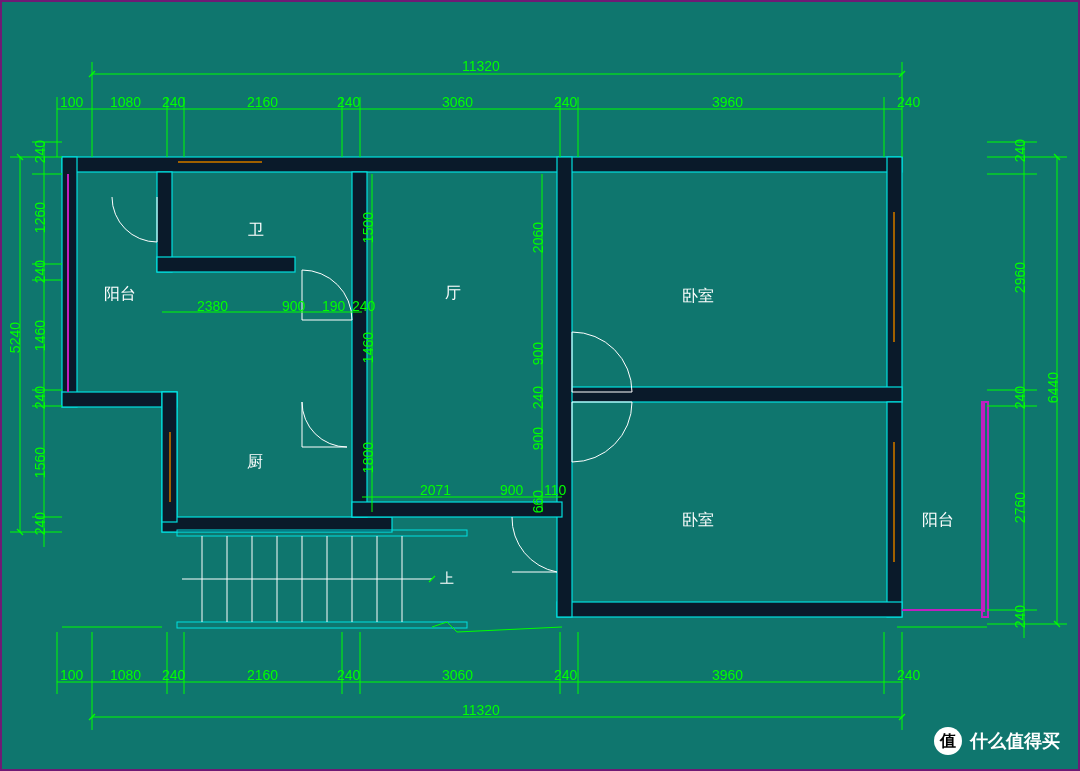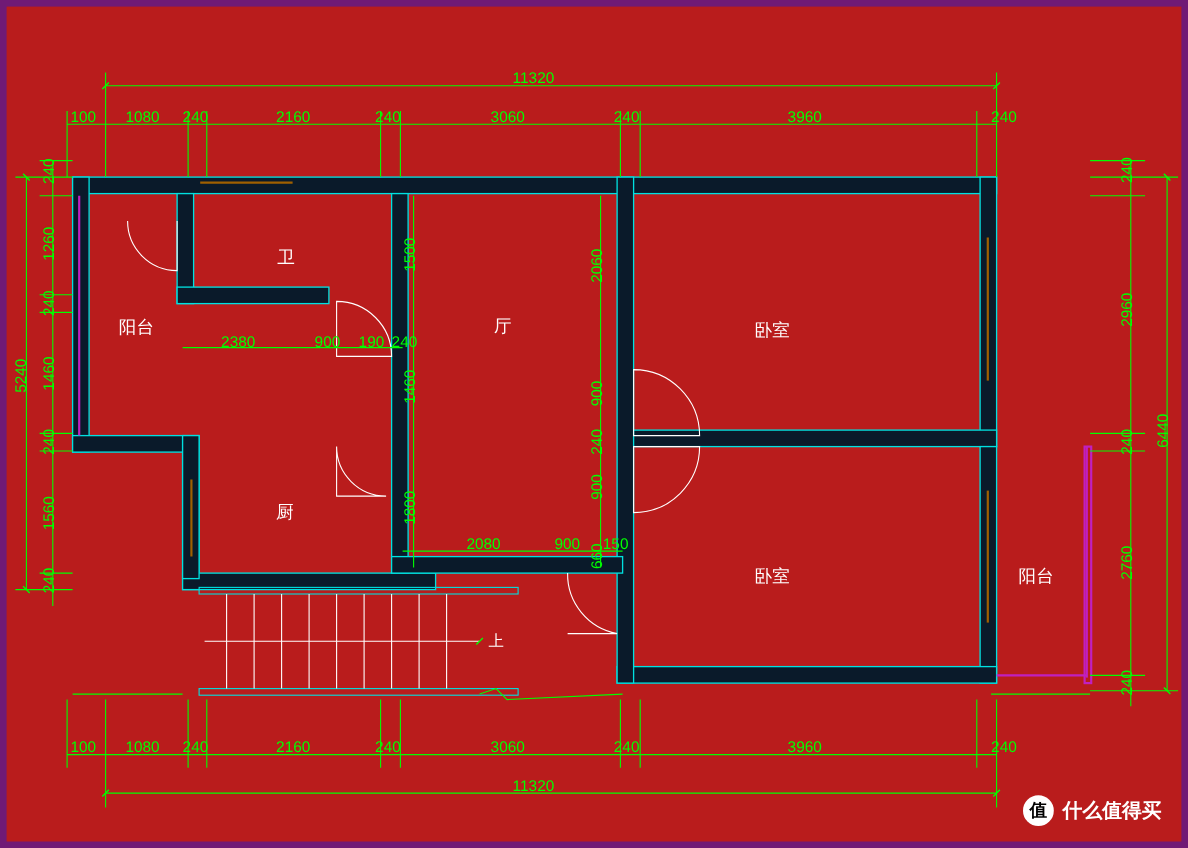--- a/index.html
+++ b/index.html
@@ -7,22 +7,22 @@
     padding: 0;
     background: #000;
     font-family: "SimSun", "Microsoft YaHei", sans-serif;
     color: #fff;
     overflow: hidden;
   }
   .canvas {
     position: relative;
     width: 1080px;
     height: 771px;
-    background: #b91c1c;
-    border: 6px solid #701a75;
+    background: #0f766e;
+    border: 2px solid #701a75;
     box-sizing: border-box;
   }
   svg { position: absolute; top: 0; left: 0; }
   .dim-text {
     position: absolute;
     color: #00ff00;
     font-size: 14px;
     white-space: nowrap;
     font-family: Arial, sans-serif;
   }
@@ -253,23 +253,23 @@
 <div class="dim-text v" style="left:1010px;top:490px">2760</div>
 <div class="dim-text v" style="left:1010px;top:603px">240</div>
 
 <div class="dim-text" style="left:195px;top:296px">2380</div>
 <div class="dim-text" style="left:280px;top:296px">900</div>
 <div class="dim-text" style="left:320px;top:296px">190</div>
 <div class="dim-text" style="left:350px;top:296px">240</div>
 <div class="dim-text v" style="left:358px;top:210px">1500</div>
 <div class="dim-text v" style="left:358px;top:330px">1460</div>
 <div class="dim-text v" style="left:358px;top:440px">1800</div>
-<div class="dim-text" style="left:418px;top:480px">2080</div>
+<div class="dim-text" style="left:418px;top:480px">2071</div>
 <div class="dim-text" style="left:498px;top:480px">900</div>
-<div class="dim-text" style="left:542px;top:480px">150</div>
+<div class="dim-text" style="left:542px;top:480px">110</div>
 <div class="dim-text v" style="left:528px;top:220px">2060</div>
 <div class="dim-text v" style="left:528px;top:340px">900</div>
 <div class="dim-text v" style="left:528px;top:384px">240</div>
 <div class="dim-text v" style="left:528px;top:425px">900</div>
 <div class="dim-text v" style="left:528px;top:488px">660</div>
 
 <div class="room-label" style="left:102px;top:282px">阳台</div>
 <div class="room-label" style="left:246px;top:218px">卫</div>
 <div class="room-label" style="left:443px;top:281px">厅</div>
 <div class="room-label" style="left:680px;top:284px">卧室</div>

